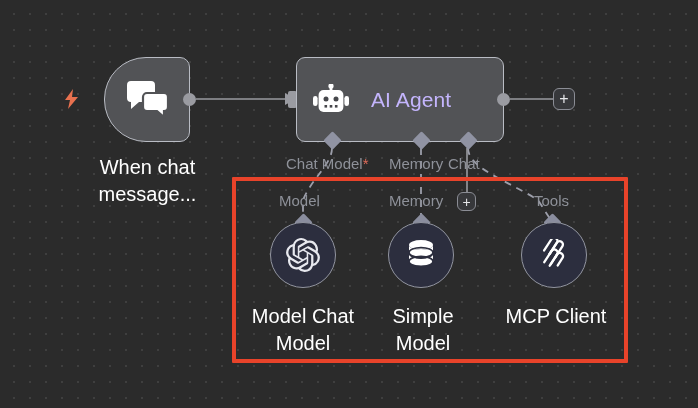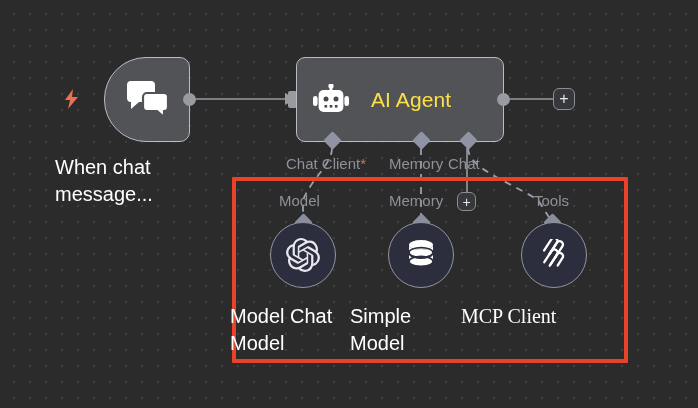--- a/index.html
+++ b/index.html
@@ -50,21 +50,21 @@
     background: #525356;
     border: 1.6px solid #b9bcc4;
     border-radius: 9px;
     box-sizing: border-box;
     display: flex;
     align-items: center;
     padding-left: 16px;
   }
   .agent-node .robot-glyph { width: 36px; height: 32px; display:block; flex: none; }
   .agent-title {
-    color: #fde047;
+    color: #c4b5fd;
     font-size: 21px;
     margin-left: 22px;
     letter-spacing: .1px;
     white-space: nowrap;
   }
 
   
   .port-dot {
     position: absolute;
     width: 13px; height: 13px;
@@ -99,21 +99,21 @@
   }
   .plus-btn.big { left: 553px; top: 88px; width: 22px; height: 22px; font-size: 16px; }
   .plus-btn.small { left: 457px; top: 192px; width: 19px; height: 19px; font-size: 14px; }
 
   
   .node-caption {
     position: absolute;
     color: #ffffff;
     font-size: 20px;
     line-height: 27px;
-    text-align: left;
+    text-align: center;
     white-space: pre-line;
   }
   .port-label {
     position: absolute;
     color: #8e9199;
     font-size: 15px;
     white-space: nowrap;
   }
   .port-label .req { color: #e06c5a; }
 
@@ -198,21 +198,21 @@
     <span class="agent-title">AI Agent</span>
   </div>
   <div class="port-dot" style="left:497px; top:93px;"></div>
   <div class="plus-btn big">+</div>
 
   <div class="diamond" style="left:326px; top:134px;"></div>
   <div class="diamond" style="left:415px; top:134px;"></div>
   <div class="diamond" style="left:462px; top:134px;"></div>
 
   <div class="port-label" style="left:286px; top:155px;">
-    <span>Chat Client</span><span class="req">*</span>
+    <span>Chat Model</span><span class="req">*</span>
   </div>
   <div class="port-label" style="left:389px; top:155px;">Memory</div>
   <div class="port-label" style="left:448px; top:155px;">Chat</div>
 
   <div class="selection-box"></div>
 
   <div class="port-label" style="left:279px; top:192px;">Model</div>
   <div class="port-label" style="left:389px; top:192px;">Memory</div>
   <div class="port-label" style="left:534px; top:192px;">Tools</div>
   <div class="plus-btn small">+</div>
@@ -245,15 +245,15 @@
         <path d="M7.3 9.5 L16.8 0 a3.2 3.2 0 0 1 4.6 4.6 L11.9 14.1"></path>
         <path d="M12 14.1 L21.4 4.6 a3.2 3.2 0 0 1 4.6 4.6 L16.6 18.7"></path>
       </g>
     </svg>
   </div>
 
   <div class="node-caption" style="left:230px; top:303px; width:146px;">Model Chat
 Model</div>
   <div class="node-caption" style="left:350px; top:303px; width:146px;">Simple
 Model</div>
-  <div class="node-caption" style="left:461px; top:303px; width:150px;font-family:Liberation Serif, serif;">MCP Client</div>
+  <div class="node-caption" style="left:481px; top:303px; width:150px;">MCP Client</div>
 
 </div>
 
 </body></html>

